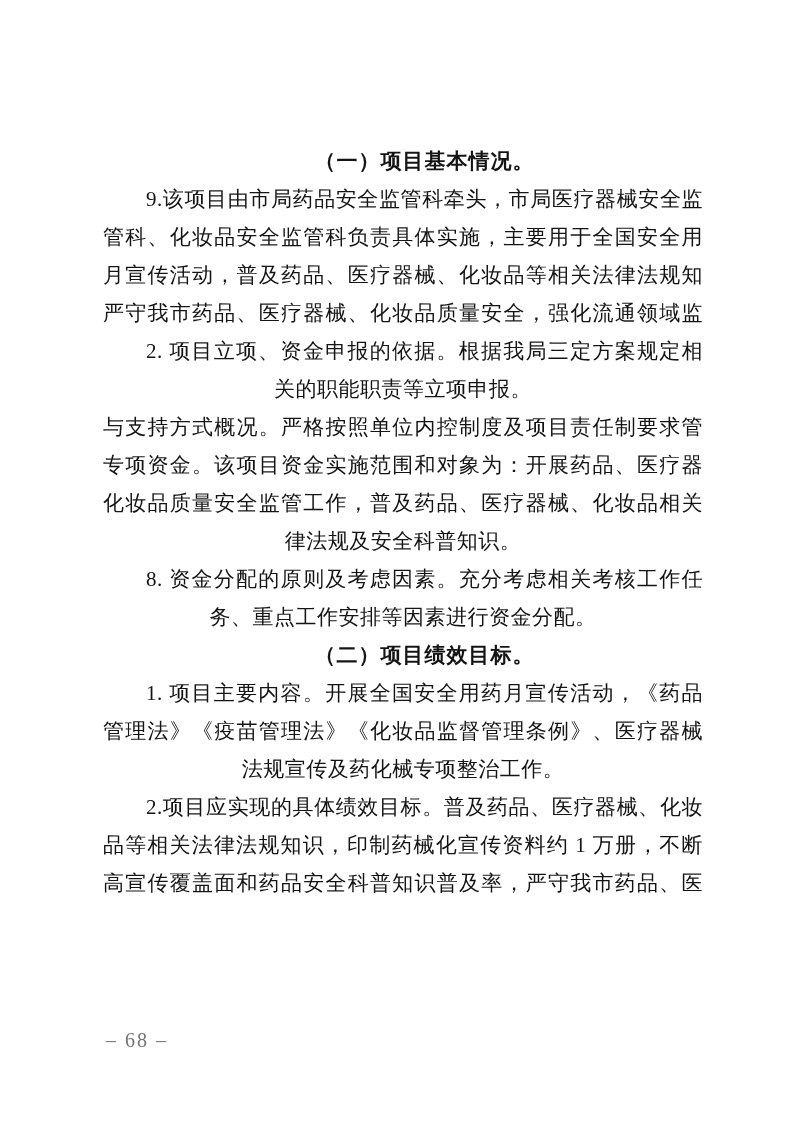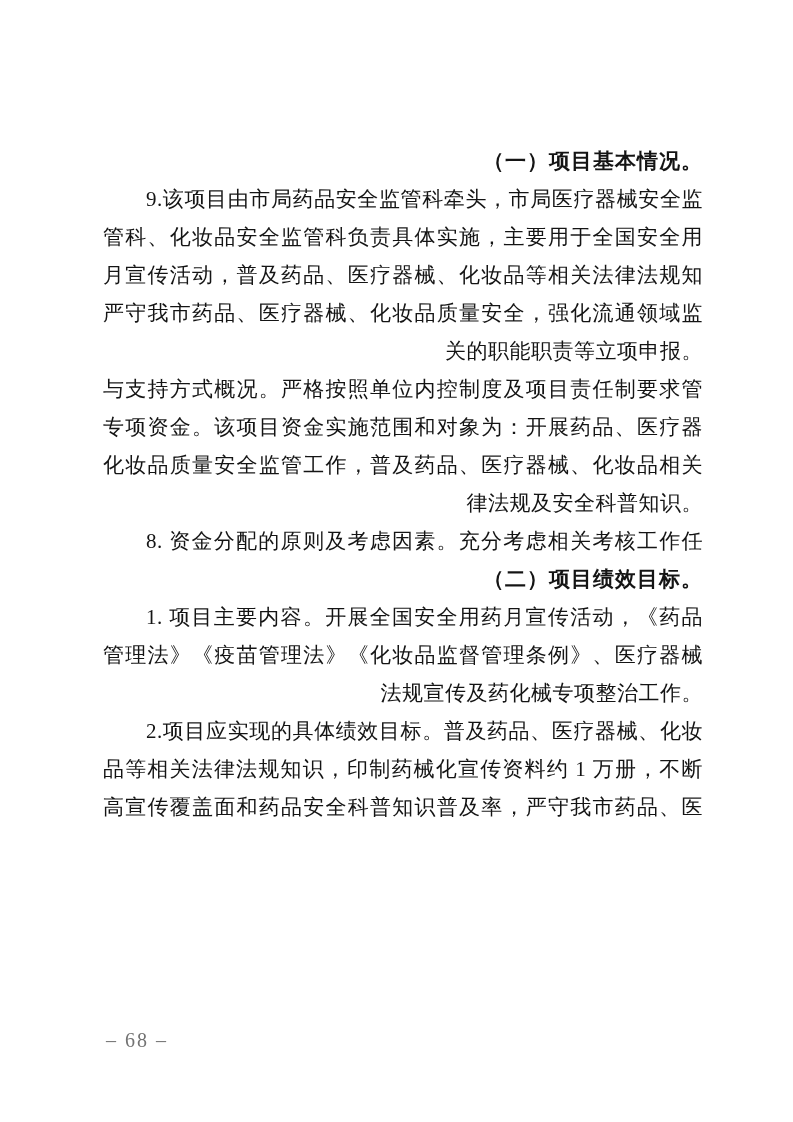--- a/index.html
+++ b/index.html
@@ -22,21 +22,21 @@
     left: 103px;
     top: 142px;
     width: 600px;
     overflow: hidden;
   }
   .line {
     font-size: 21px;
     line-height: 38px;
     height: 38px;
     overflow: hidden;
-    text-align: right;
+    text-align: center;
     letter-spacing: 0.5px;
   }
   .line.justify {
     text-align: justify;
     text-align-last: justify;
     text-justify: inter-character;
   }
   .line.indent {
     text-indent: 43px;
   }
@@ -56,26 +56,28 @@
 </head>
 <body>
 
 <div class="page">
   <div class="content" id="content">
       <div class="line heading indent">（一）项目基本情况。</div>
       <div class="line indent justify">9.该项目由市局药品安全监管科牵头，市局医疗器械安全监</div>
       <div class="line justify">管科、化妆品安全监管科负责具体实施，主要用于全国安全用药</div>
       <div class="line justify">月宣传活动，普及药品、医疗器械、化妆品等相关法律法规知识，</div>
       <div class="line justify">严守我市药品、医疗器械、化妆品质量安全，强化流通领域监管</div>
+      <div class="line indent justify">2. 项目立项、资金申报的依据。根据我局三定方案规定相</div>
       <div class="line">关的职能职责等立项申报。</div>
       <div class="line justify">与支持方式概况。严格按照单位内控制度及项目责任制要求管理</div>
       <div class="line justify">专项资金。该项目资金实施范围和对象为：开展药品、医疗器械、</div>
       <div class="line justify">化妆品质量安全监管工作，普及药品、医疗器械、化妆品相关法</div>
       <div class="line">律法规及安全科普知识。</div>
       <div class="line indent justify">8. 资金分配的原则及考虑因素。充分考虑相关考核工作任</div>
+      <div class="line">务、重点工作安排等因素进行资金分配。</div>
       <div class="line heading indent">（二）项目绩效目标。</div>
       <div class="line indent justify">1. 项目主要内容。开展全国安全用药月宣传活动，《药品</div>
       <div class="line justify">管理法》《疫苗管理法》《化妆品监督管理条例》、医疗器械法律</div>
       <div class="line">法规宣传及药化械专项整治工作。</div>
       <div class="line indent justify">2.项目应实现的具体绩效目标。普及药品、医疗器械、化妆</div>
       <div class="line justify">品等相关法律法规知识，印制药械化宣传资料约 1 万册，不断提</div>
       <div class="line justify">高宣传覆盖面和药品安全科普知识普及率，严守我市药品、医疗</div>
     </div>
   <div class="footer">
     <span>– 68 –</span>

